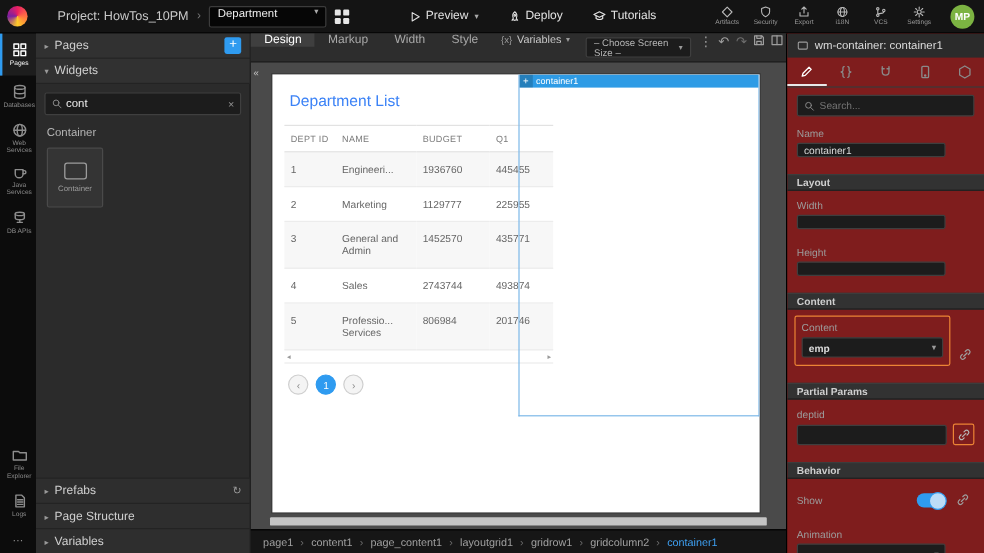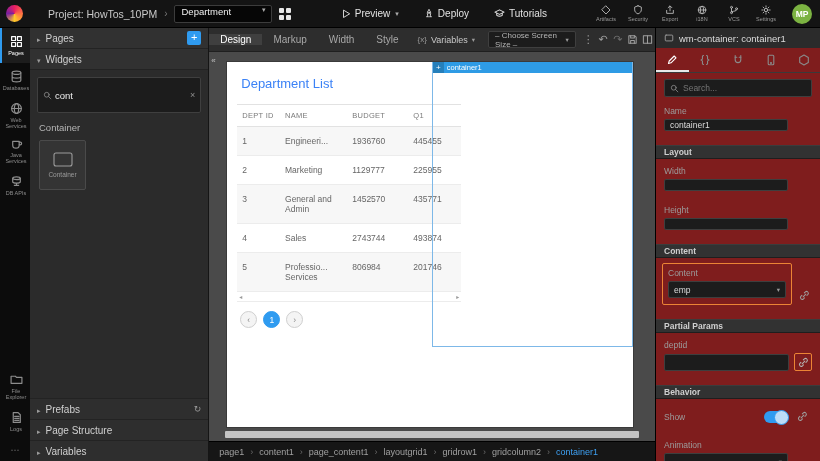--- a/index.html
+++ b/index.html
@@ -36,34 +36,34 @@
   .rail-more{height:22px;display:flex;align-items:center;justify-content:center;color:#8d8d8d;font-size:9px;cursor:pointer;}
   .rail-more::before{content:"⋯";}
 
   
   .lpanel{flex:0 0 131px;background:#2b2b2b;border-right:1px solid #151515;display:flex;flex-direction:column;font-size:10px;}
   .ph{height:21px;flex:0 0 21px;display:flex;align-items:center;gap:5px;padding:0 7px;color:#d0d0d0;background:#313131;border-bottom:1px solid #232323;cursor:pointer;}
   .ph .chev-r::before{content:"▸";font-size:7px;color:#9a9a9a;}
   .ph .chev-d::before{content:"▾";font-size:7px;color:#9a9a9a;}
   .add-btn{margin-left:auto;width:14px;height:14px;background:#2f9bf0;color:#fff;border-radius:2px;font-size:11px;line-height:12px;text-align:center;cursor:pointer;}
   .search-row{padding:7px 7px 5px;}
-  .search-box{height:19px;background:#1c1c1c;border:1px solid #3f3f3f;border-radius:2px;display:flex;align-items:center;padding:17px 5px;gap:3px;}
+  .search-box{height:19px;background:#1c1c1c;border:1px solid #3f3f3f;border-radius:2px;display:flex;align-items:center;padding:0 5px;gap:3px;}
   .search-box input{flex:1;min-width:0;background:none;border:none;outline:none;color:#eee;font-size:9.5px;font-family:inherit;}
   .clear-x{color:#8f8f8f;font-size:9px;cursor:pointer;}
   .clear-x::before{content:"×";}
   .cat-label{color:#b5b5b5;font-size:9.5px;padding:4px 9px 7px;}
   .tile{width:47px;height:50px;margin-left:9px;background:#343434;border:1px solid #4a4a4a;border-radius:2px;display:flex;flex-direction:column;align-items:center;justify-content:center;gap:4px;color:#9c9c9c;font-size:6.5px;cursor:pointer;}
   .lp-sp{flex:1;}
   .lp-bottom .ph{background:#2e2e2e;border-top:1px solid #232323;border-bottom:none;}
   .refresh{margin-left:auto;color:#9a9a9a;font-size:9px;}
   .refresh::before{content:"↻";}
 
   
   .canvas-col{flex:1;min-width:0;display:flex;flex-direction:column;background:#4a4a4a;}
-  .ctoolbar{flex:0 0 24px;background:#2d2d2d;border-bottom:1px solid #1f1f1f;display:flex;align-items:center;}
+  .ctoolbar{flex:0 0 24px;background:#2d2d2d;border-bottom:1px solid #1f1f1f;display:flex;align-items:flex-start;}
   .ctab{padding:0 11px;display:flex;align-items:center;color:#a8a8a8;font-size:10px;cursor:pointer;}
   .ctab.active{background:#3f3f3f;color:#fff;}
   .ct-sp{flex:1;}
   .vars-btn{display:flex;align-items:center;gap:4px;color:#c8c8c8;font-size:9px;padding:0 8px;cursor:pointer;}
   .vars-glyph{font-size:8px;color:#9a9a9a;}
   .vars-glyph::before{content:"{x}";}
   .vars-btn .caret,.screen-select .caret{font-size:6.5px;color:#9a9a9a;}
   .screen-select{align-self:center;height:17px;background:#1c1c1c;border:1px solid #3f3f3f;border-radius:2px;color:#b5b5b5;font-size:8px;display:flex;align-items:center;gap:5px;padding:0 6px;margin:0 5px;cursor:pointer;}
   .icon-btn{width:19px;display:flex;align-items:center;justify-content:center;color:#9e9e9e;font-size:11px;cursor:pointer;}
   .kebab::before{content:"⋮";}
@@ -107,21 +107,21 @@
   .rp-title{flex:0 0 20px;display:flex;align-items:center;gap:5px;padding:0 8px;background:#2b2b2b;color:#ddd;font-size:9.5px;}
   .rp-tabs{flex:0 0 25px;display:flex;border-bottom:1px solid #3a3a3a;}
   .rp-tab{flex:1;display:flex;align-items:center;justify-content:center;color:#8a8a8a;cursor:pointer;}
   .rp-tab.active{color:#fff;box-shadow:inset 0 -2px 0 #e8e8e8;}
   .rp-search{flex:0 0 18px;margin:6px 8px 2px;height:18px;background:#1c1c1c;border:1px solid #3e3e3e;border-radius:2px;display:flex;align-items:center;gap:4px;padding:0 5px;color:#8a8a8a;}
   .rp-search input{flex:1;min-width:0;background:none;border:none;outline:none;color:#ccc;font-size:8.5px;font-family:inherit;}
   .rp-body{flex:1;min-height:0;overflow:hidden;display:flex;flex-direction:column;}
   .flabel{color:#9c9c9c;font-size:8.5px;margin:7px 8px 3px;}
   .rp-input{height:17px;background:#1c1c1c;border:1px solid #3e3e3e;border-radius:2px;color:#ddd;font-size:8.5px;padding:0 5px;margin:0 32px 7px 8px;font-family:inherit;outline:none;display:block;width:calc(100% - 40px);}
   .sechdr{flex:0 0 14px;height:14px;margin-top:7px;background:#323232;border-top:1px solid #3c3c3c;border-bottom:1px solid #1e1e1e;color:#cfcfcf;font-size:8.5px;font-weight:bold;display:flex;align-items:center;padding:0 8px;}
-  .rp-select{height:17px;background:#1c1c1c;border:1px solid #3e3e3e;border-radius:2px;color:#ddd;font-size:8.5px;display:flex;align-items:center;justify-content:space-between;padding:0 5px;cursor:pointer;}
+  .rp-select{height:17px;background:#1c1c1c;border:1px solid #3e3e3e;border-radius:2px;color:#ddd;font-size:8.5px;display:flex;align-items:center;justify-content:space-between;padding:0 5px;cursor:pointer;font-weight:bold;}
   .rp-select .caret{font-size:6.5px;color:#9a9a9a;}
   .content-row{display:flex;align-items:flex-end;gap:4px;margin:5px 8px 7px 6px;}
   .orange-group{flex:1;border:1px solid #ec8435;border-radius:2px;padding:2px 5px 6px;}
   .orange-group .flabel{margin:2px 0 3px;}
   .link-btn{width:16px;height:16px;display:flex;align-items:center;justify-content:center;color:#9e9e9e;cursor:pointer;flex:0 0 16px;margin-bottom:2px;}
   .deptid-row{display:flex;align-items:center;gap:5px;margin:0 8px 7px;}
   .deptid-row .rp-input{margin:0;flex:1;width:auto;}
   .orange-iconbox{width:18px;height:18px;border:1px solid #ec8435;border-radius:2px;display:flex;align-items:center;justify-content:center;color:#b5b5b5;cursor:pointer;flex:0 0 18px;}
   .show-row{display:flex;align-items:center;margin:9px 10px 7px 8px;gap:6px;}
   .show-row .flabel{margin:0;}

